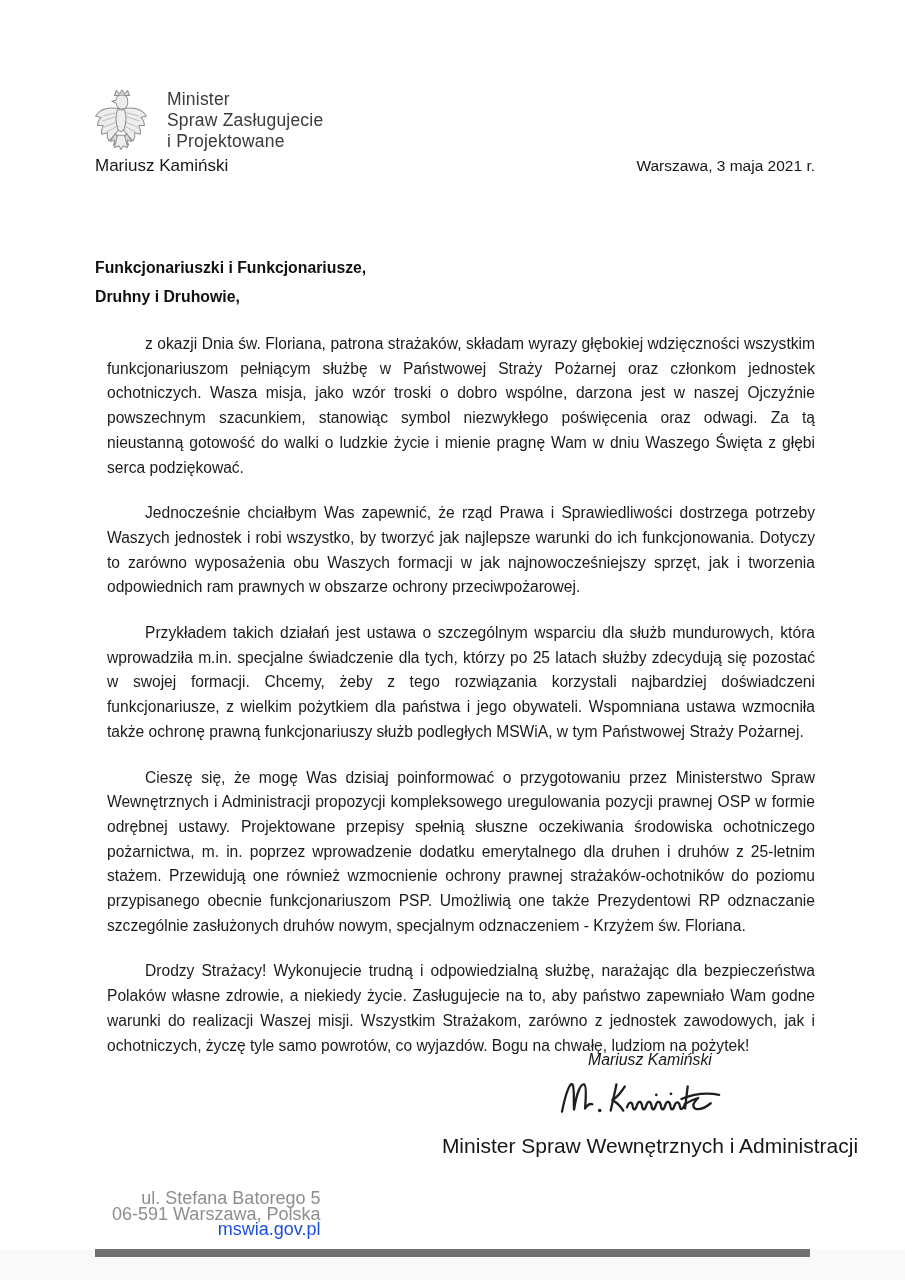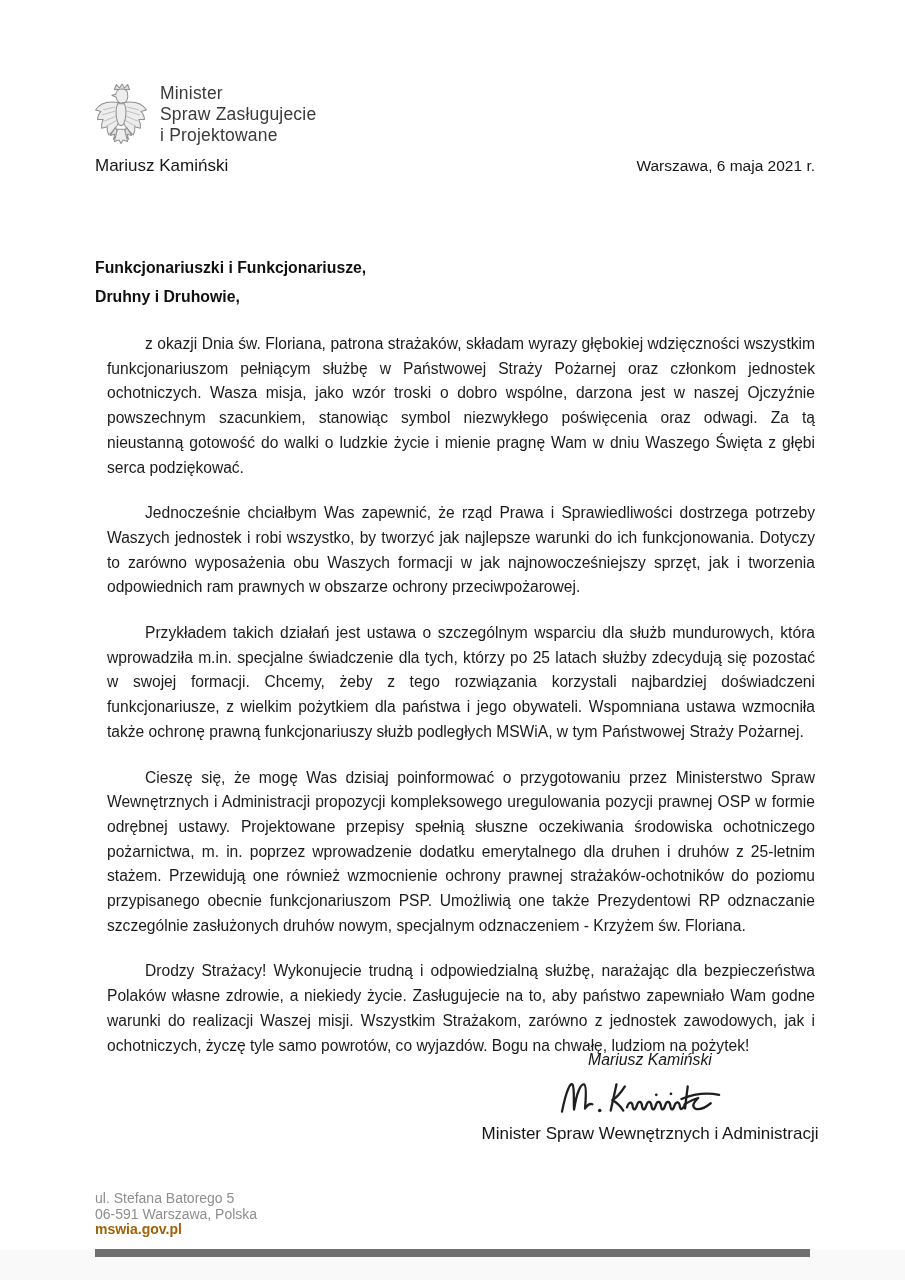--- a/index.html
+++ b/index.html
@@ -2,39 +2,39 @@
 <html lang="pl"><head>
 <meta charset="utf-8">
 <title>Letter</title>
 <style>
   html,body{margin:0;padding:0;background:#ffffff;}
   .page{
     position:relative;width:905px;height:1280px;background:#ffffff;
     font-family:"Liberation Sans",sans-serif;color:#1b1b1b;overflow:hidden;
   }
   
-  .letterhead{position:absolute;top:82px;left:93px;display:flex;gap:11px;align-items:flex-start;}
+  .letterhead{position:absolute;top:88px;left:93px;display:flex;gap:18px;align-items:flex-start;}
   .eagle{width:56px;height:64px;flex:0 0 auto;}
   .ministry{font-size:17.5px;line-height:21px;color:#3a3a3a;padding-top:1px;letter-spacing:.2px;}
   
   .meta-row{position:absolute;top:156px;left:95px;right:90px;display:flex;justify-content:space-between;align-items:baseline;}
   .sender-name{font-size:17px;color:#161616;}
   .dateline{font-size:15.5px;color:#161616;}
   
   .letter-body{position:absolute;top:249px;left:95px;width:720px;}
   .salutation{font-weight:bold;font-size:15.8px;line-height:29px;margin:4px 0 21px 0;color:#101010;}
   .para{margin:0 0 21px 12px;font-size:15.6px;line-height:24.7px;text-align:justify;text-indent:38px;color:#1b1b1b;}
   
   .sig-block{position:absolute;top:1050px;left:420px;width:460px;text-align:center;}
   .sig-name{font-style:italic;font-size:15.8px;line-height:20px;color:#161616;}
   .sig-draw{margin:6px auto 0 auto;display:block;}
-  .sig-title{font-size:17px;line-height:20px;color:#161616;margin-top:4px;}
+  .sig-title{font-size:21px;line-height:20px;color:#161616;margin-top:16px;}
   
-  .footer{position:absolute;left:95px;top:1191px;font-size:14px;line-height:15.5px;color:#8e8e8e;}
-  .footer .site{color:#a16207;font-weight:bold;}
+  .footer{position:absolute;left:112px;top:1191px;font-size:18px;line-height:15.5px;color:#8e8e8e;text-align:right;}
+  .footer .site{color:#1d4ed8;font-weight:normal;}
   .bottom-strip{position:absolute;left:0;top:1250px;width:905px;height:30px;background:#f9f9f9;}
   .bottom-bar{position:absolute;left:95px;top:1249px;width:715px;height:8px;background:#6f6f6f;}
 </style>
 </head>
 <body>
 
 <div class="page">
 
   <div class="letterhead">
     <div class="eagle">
@@ -57,21 +57,21 @@
     </div>
     <div class="ministry">
       <div>Minister</div>
       <div>Spraw Zasługujecie</div>
       <div>i Projektowane</div>
     </div>
   </div>
 
   <div class="meta-row">
     <span class="sender-name">Mariusz Kamiński</span>
-    <span class="dateline">Warszawa, 6 maja 2021 r.</span>
+    <span class="dateline">Warszawa, 3 maja 2021 r.</span>
   </div>
 
   <div class="letter-body">
     <p class="salutation"><span>Funkcjonariuszki i Funkcjonariusze,</span><br>
     <span>Druhny i Druhowie,</span></p>
     <p class="para">z okazji Dnia św. Floriana, patrona strażaków, składam wyrazy głębokiej wdzięczności wszystkim funkcjonariuszom pełniącym służbę w Państwowej Straży Pożarnej oraz członkom jednostek ochotniczych. Wasza misja, jako wzór troski o dobro wspólne, darzona jest w naszej Ojczyźnie powszechnym szacunkiem, stanowiąc symbol niezwykłego poświęcenia oraz odwagi. Za tą nieustanną gotowość do walki o ludzkie życie i mienie pragnę Wam w dniu Waszego Święta z głębi serca podziękować.</p>
     <p class="para">Jednocześnie chciałbym Was zapewnić, że rząd Prawa i Sprawiedliwości dostrzega potrzeby Waszych jednostek i robi wszystko, by tworzyć jak najlepsze warunki do ich funkcjonowania. Dotyczy to zarówno wyposażenia obu Waszych formacji w jak najnowocześniejszy sprzęt, jak i tworzenia odpowiednich ram prawnych w obszarze ochrony przeciwpożarowej.</p>
     <p class="para">Przykładem takich działań jest ustawa o szczególnym wsparciu dla służb mundurowych, która wprowadziła m.in. specjalne świadczenie dla tych, którzy po 25 latach służby zdecydują się pozostać w swojej formacji. Chcemy, żeby z tego rozwiązania korzystali najbardziej doświadczeni funkcjonariusze, z wielkim pożytkiem dla państwa i jego obywateli. Wspomniana ustawa wzmocniła także ochronę prawną funkcjonariuszy służb podległych MSWiA, w tym Państwowej Straży Pożarnej.</p>
     <p class="para">Cieszę się, że mogę Was dzisiaj poinformować o przygotowaniu przez Ministerstwo Spraw Wewnętrznych i Administracji propozycji kompleksowego uregulowania pozycji prawnej OSP w formie odrębnej ustawy. Projektowane przepisy spełnią słuszne oczekiwania środowiska ochotniczego pożarnictwa, m. in. poprzez wprowadzenie dodatku emerytalnego dla druhen i druhów z 25-letnim stażem. Przewidują one również wzmocnienie ochrony prawnej strażaków-ochotników do poziomu przypisanego obecnie funkcjonariuszom PSP. Umożliwią one także Prezydentowi RP odznaczanie szczególnie zasłużonych druhów nowym, specjalnym odznaczeniem - Krzyżem św. Floriana.</p>
     <p class="para">Drodzy Strażacy! Wykonujecie trudną i odpowiedzialną służbę, narażając dla bezpieczeństwa Polaków własne zdrowie, a niekiedy życie. Zasługujecie na to, aby państwo zapewniało Wam godne warunki do realizacji Waszej misji. Wszystkim Strażakom, zarówno z jednostek zawodowych, jak i ochotniczych, życzę tyle samo powrotów, co wyjazdów. Bogu na chwałę, ludziom na pożytek!</p>

